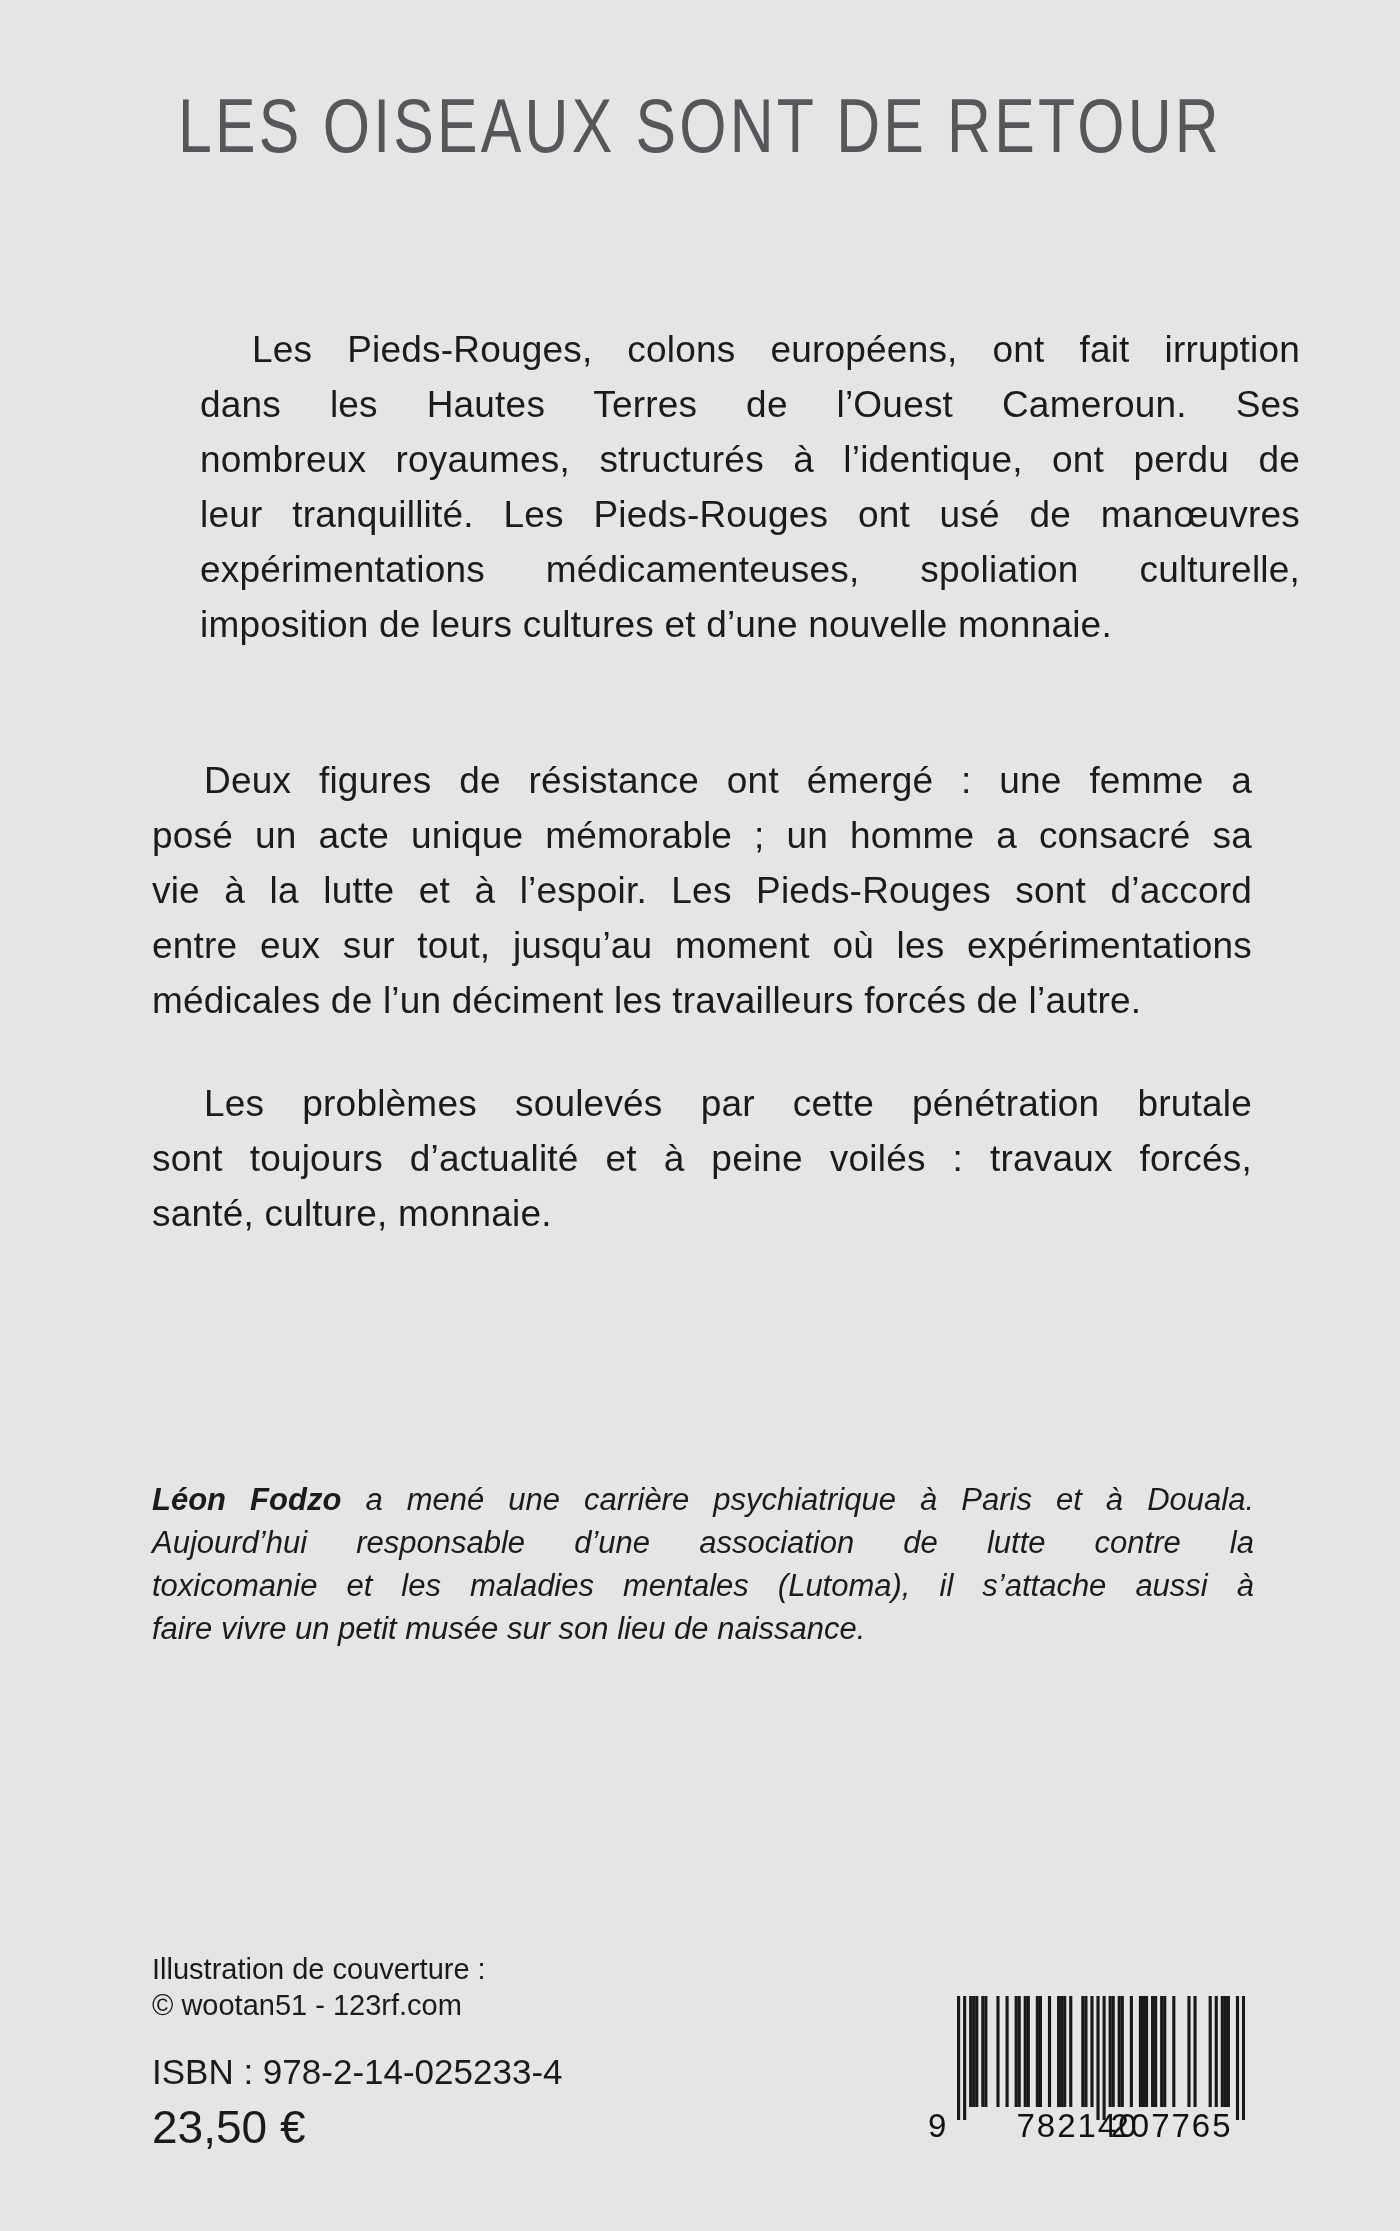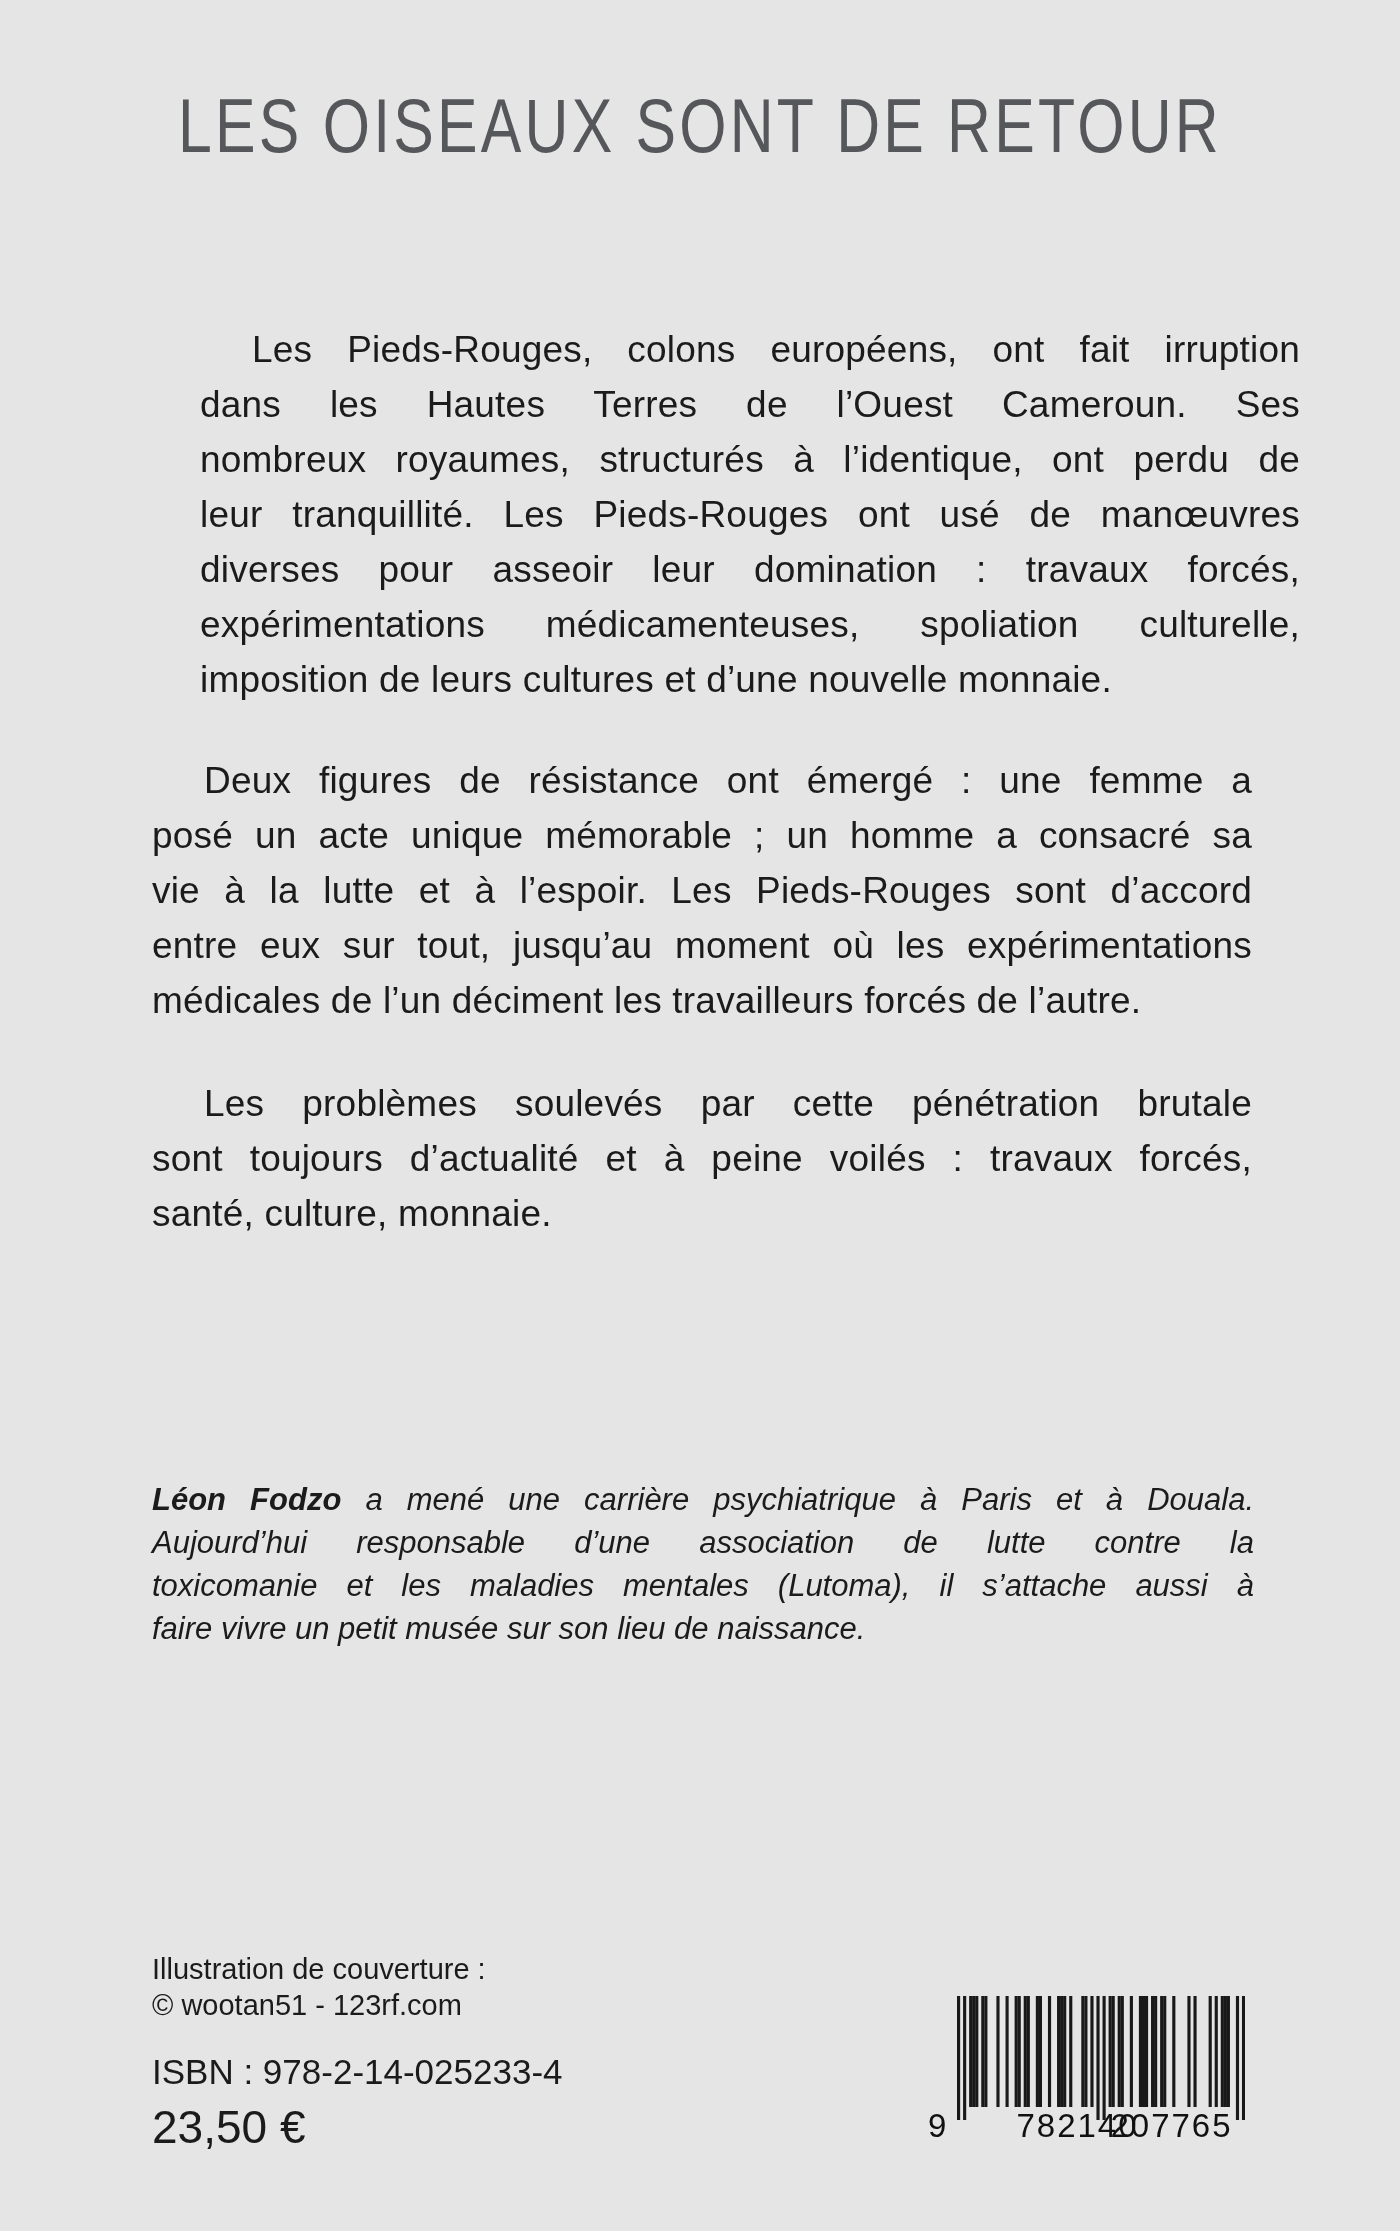--- a/index.html
+++ b/index.html
@@ -101,21 +101,20 @@
 <div class="page">
 
   <h1 class="title">LES OISEAUX SONT DE RETOUR</h1>
 
   <div class="synopsis-wrap">
     <div class="para" id="para-1">
         <div class="line indent">Les Pieds-Rouges, colons européens, ont fait irruption</div>
         <div class="line">dans les Hautes Terres de l’Ouest Cameroun. Ses</div>
         <div class="line">nombreux royaumes, structurés à l’identique, ont perdu de</div>
         <div class="line">leur tranquillité. Les Pieds-Rouges ont usé de manœuvres</div>
-        <div class="line">diverses pour asseoir leur domination : travaux forcés,</div>
         <div class="line">expérimentations médicamenteuses, spoliation culturelle,</div>
         <div class="line last">imposition de leurs cultures et d’une nouvelle monnaie.</div>
       </div>
     <div class="para" id="para-2">
         <div class="line indent">Deux figures de résistance ont émergé : une femme a</div>
         <div class="line">posé un acte unique mémorable ; un homme a consacré sa</div>
         <div class="line">vie à la lutte et à l’espoir. Les Pieds-Rouges sont d’accord</div>
         <div class="line">entre eux sur tout, jusqu’au moment où les expérimentations</div>
         <div class="line last">médicales de l’un déciment les travailleurs forcés de l’autre.</div>
       </div>

